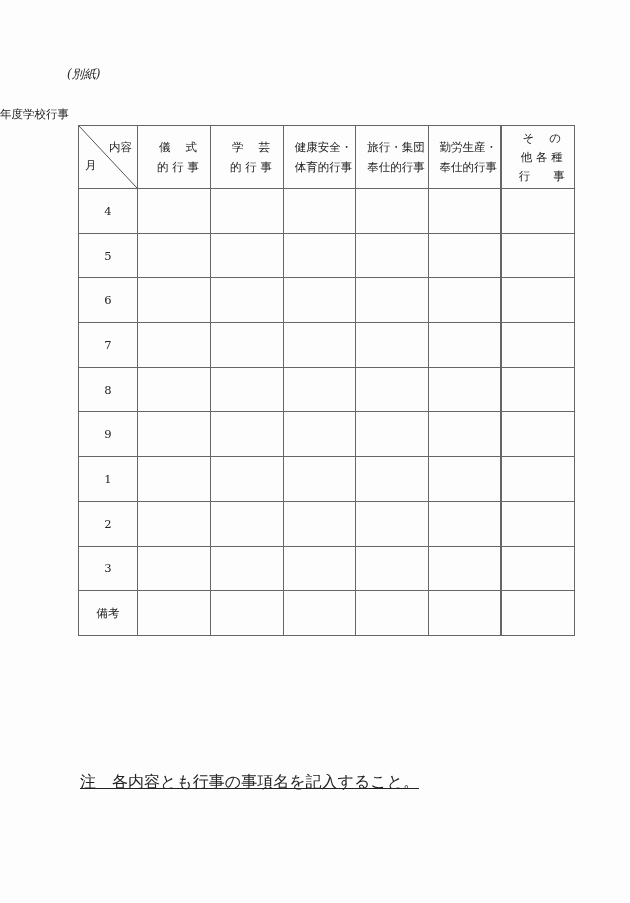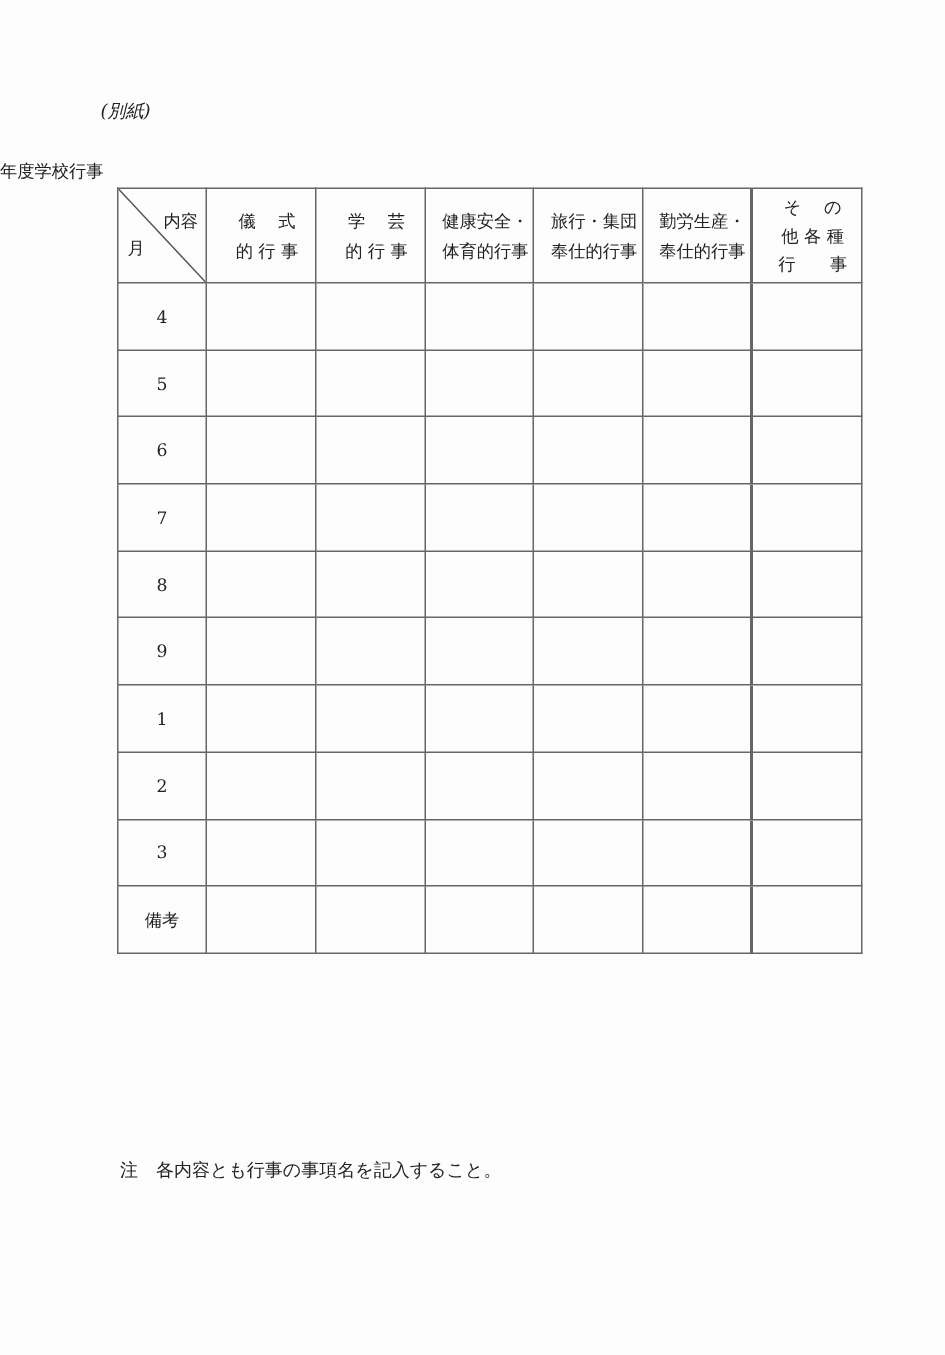--- a/index.html
+++ b/index.html
@@ -22,21 +22,21 @@
     .data-row { height: 44.7px; }
     .notes-row td { border-top: 3px double #777; height: 44px; }
     .thick-left { border-left: 2px solid #666 !important; }
     .corner { position: relative; }
     .corner svg { position: absolute; left: 0; top: 0; width: 100%; height: 100%; }
     .corner .c-top { position: absolute; right: 5px; top: 14px; font-size: 11.5px; }
     .corner .c-bottom { position: absolute; left: 6px; bottom: 15px; font-size: 11.5px; }
     .hcell { line-height: 20px; text-align: left; padding-left: 8px !important; }
     .hcell .l { display: block; white-space: pre; }
     .month { font-family: "DejaVu Serif", serif; font-size: 11.5px; }
-    .note { position: absolute; left: 80px; top: 772px; font-size: 12px; }
+    .note { position: absolute; left: 80px; top: 772px; font-size: 16px; text-decoration: underline; }
   </style>
 </head>
 <body>
 
 <div class="attach-label">(別紙)</div>
 <div class="table-title">年度学校行事</div>
 
 <table class="events">
   <colgroup>
     <col style="width:59px">

